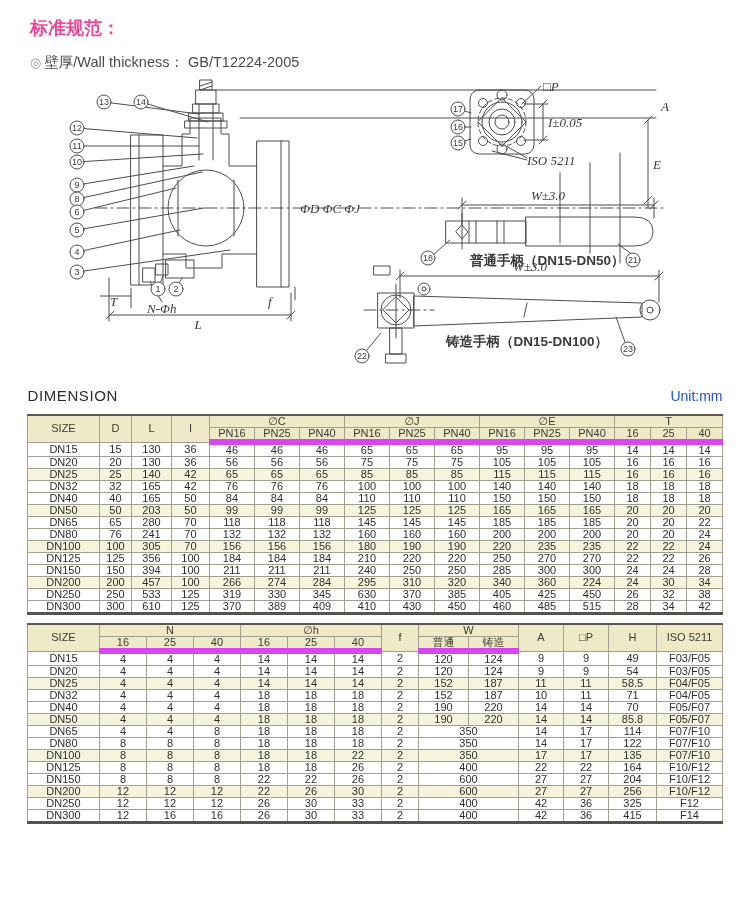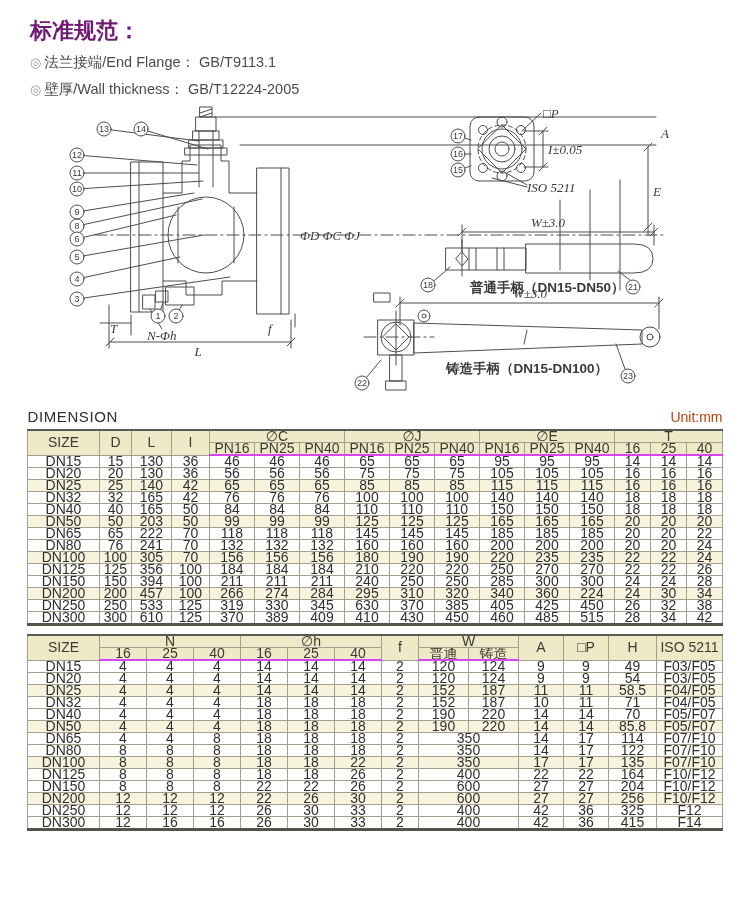--- a/index.html
+++ b/index.html
@@ -1,45 +1,44 @@
 <!DOCTYPE html>
 <html><head>
 <meta charset="utf-8">
 <style>
   html,body{margin:0;padding:0}
   body{width:750px;height:902px;background:#fff;font-family:"Liberation Sans",sans-serif;color:#333;overflow:hidden;position:relative}
   .specs{padding:16px 0 0 30px}
-  .specs-title{font-size:22px;font-weight:bold;color:#701a75;margin:0 0 3px 0}
+  .specs-title{font-size:18px;font-weight:bold;color:#ec4899;margin:0 0 9px 0}
   .spec-line{font-size:14.5px;color:#4b4b4b;line-height:27px;white-space:pre-wrap}
   .bullet{color:#9a9a9a;margin-right:3px;font-size:13px}
   .drawing-wrap{margin-top:2px}
   svg .s{fill:none;stroke:#4d4d4d;stroke-width:1;stroke-linecap:round;stroke-linejoin:round}
   svg .dash{stroke-dasharray:12 4 2 4}
   svg .dash2{stroke-dasharray:4 3}
   svg text{font-family:"Liberation Serif",serif;font-style:italic;font-size:13px;fill:#3a3a3a;stroke:none}
   svg text.co{font-size:9px;font-style:normal;text-anchor:middle;font-family:"Liberation Sans",sans-serif}
   svg text.cap{font-family:"Liberation Sans",sans-serif;font-style:normal;font-weight:bold;font-size:13.5px}
   svg text.mid{text-anchor:middle}
   svg circle.cc{fill:#fff}
-  .dim-head{width:695px;margin:4px auto;display:flex;justify-content:space-between;align-items:flex-end;padding-bottom:0}
+  .dim-head{width:695px;margin:10px auto;display:flex;justify-content:space-between;align-items:flex-end;padding-bottom:0}
   .dim-title{font-size:15px;letter-spacing:.6px;color:#2c2c2c}
-  .dim-unit{font-size:14px;color:#c2410c}
-  table{border-collapse:collapse;width:695px;margin:0 auto 8px auto;table-layout:fixed;font-size:14px;color:#2f2f2f;border-bottom:3px solid #55534a}
+  .dim-unit{font-size:14px;color:#1d4ed8}
+  table{border-collapse:collapse;width:695px;margin:0 auto 8px auto;table-layout:fixed;font-size:11px;color:#2f2f2f;border-bottom:3px solid #55534a}
   th,td{border:1px solid #a39f8e;text-align:center;padding:0;height:11px;line-height:11px;font-weight:normal;overflow:hidden;white-space:nowrap}
   thead th{background:#eeeac7;color:#3a3a33}
   thead tr:first-child th{border-top:2px solid #5a5a52}
-  thead tr:last-child th{border-bottom:2px solid #d946ef}
+  thead tr:last-child th{border-bottom:6px solid #d946ef}
   tr.hl td{background:#f7f4dd}
 </style>
 </head>
 <body>
 
 <div class="specs">
   <div class="specs-title">标准规范：</div>
-  <div class="spec-line"><span class="bullet">◎</span><span>法兰接端/End Flange： GB/T9113.1</span></div>
   <div class="spec-line"><span class="bullet">◎</span><span>壁厚/Wall thickness： GB/T12224-2005</span></div>
 </div>
 
 <div class="drawing-wrap">
 <svg width="750" height="295" viewBox="0 170 750 295">
   <g class="s">
     <line class="dash" x1="95" y1="300" x2="665" y2="300"></line>
     <path d="M131 227 H163 V377 H131 Z M139 227 V377"></path>
     <path d="M257 233 H289 V379 H257 Z M281 233 V379"></path>
     <path d="M163 258 H182 V226 H190 V210 H221 V226 H229 V258 H257"></path>
@@ -362,21 +361,21 @@
         <td>165</td>
         <td>165</td>
         <td>165</td>
         <td>20</td>
         <td>20</td>
         <td>20</td>
       </tr>
       <tr>
         <td>DN65</td>
         <td>65</td>
-        <td>222</td>
+        <td>280</td>
         <td>70</td>
         <td>118</td>
         <td>118</td>
         <td>118</td>
         <td>145</td>
         <td>145</td>
         <td>145</td>
         <td>185</td>
         <td>185</td>
         <td>185</td>

